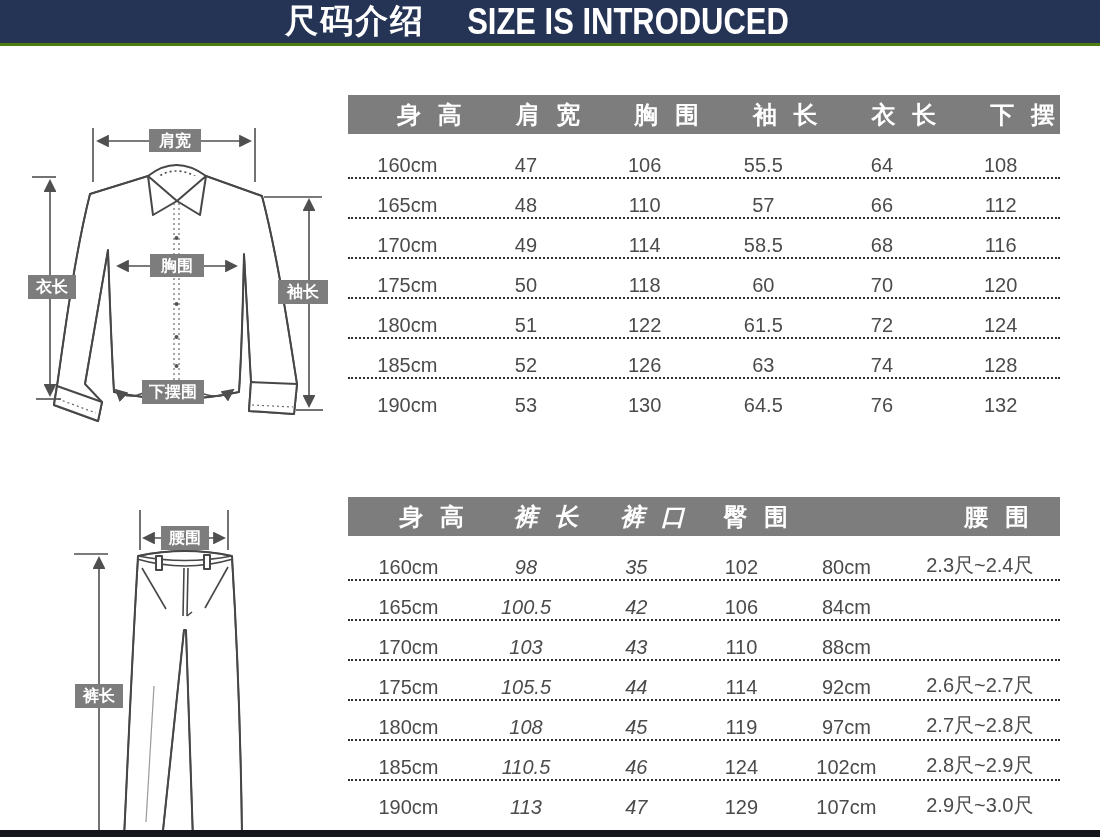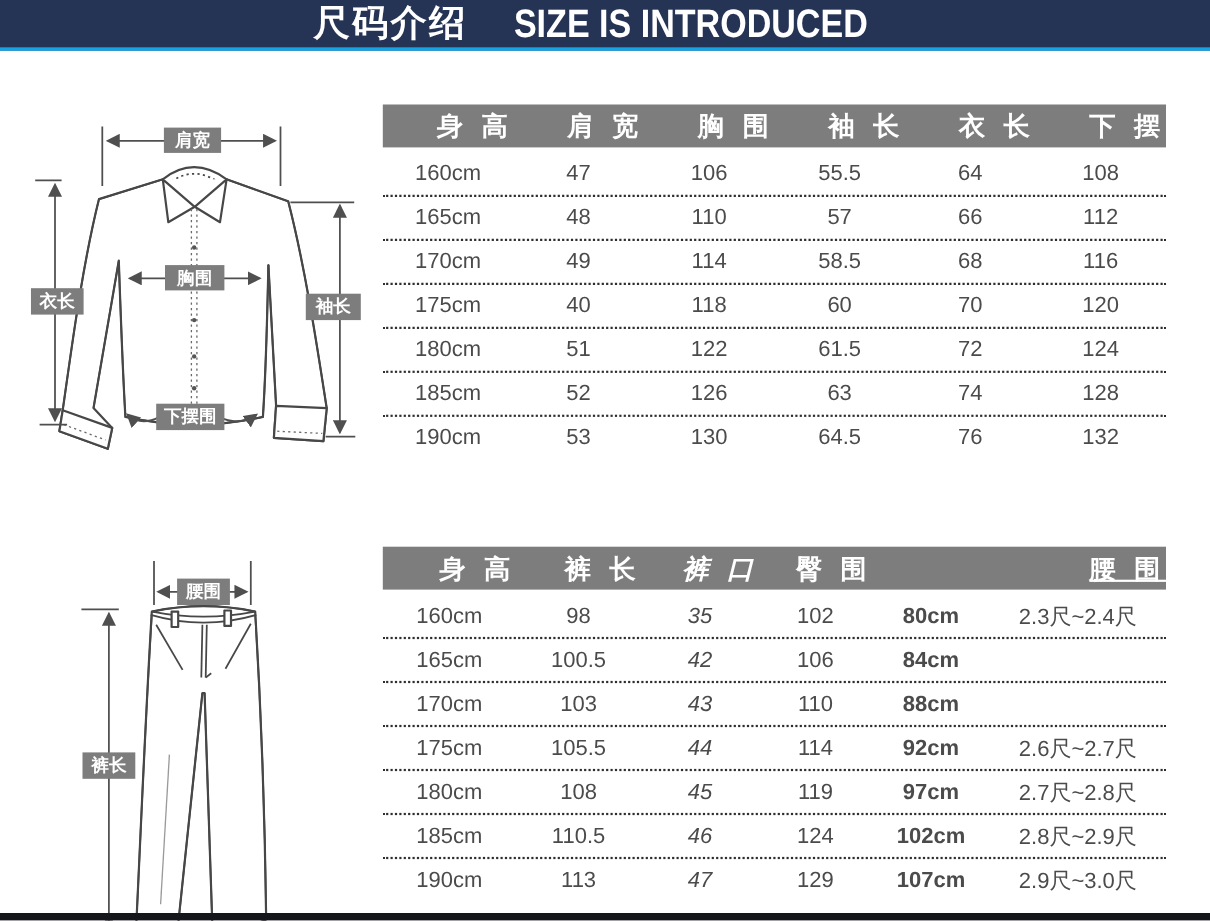--- a/index.html
+++ b/index.html
@@ -1,51 +1,51 @@
 <!DOCTYPE html>
 <html><head>
 <meta charset="utf-8">
 <style>
   html,body{margin:0;padding:0;background:#fff;}
   .page{position:relative;width:1100px;height:837px;background:#ffffff;overflow:hidden;
         font-family:"Liberation Sans","DejaVu Sans",sans-serif;}
 
   
   .banner{position:absolute;left:0;top:0;width:1100px;height:43px;background:#253355;
-          border-bottom:3px solid #0ea5e9;display:flex;align-items:center;justify-content:center;gap:16px;}
+          border-bottom:3px solid #4d7c0f;display:flex;align-items:center;justify-content:center;gap:16px;}
   .t-cn{color:#ffffff;font-size:33px;font-weight:bold;letter-spacing:2px;}
   .t-en{color:#ffffff;font-size:36px;font-weight:bold;transform:scaleX(.86);letter-spacing:0;white-space:nowrap;}
 
   
   .fig{position:absolute;}
-  .fig-shirt{left:28px;top:95px;}
+  .fig-shirt{left:28px;top:108px;}
   .fig-pants{left:58px;top:506px;}
   svg text.lbl{fill:#ffffff;font-size:16px;font-weight:600;font-family:"Liberation Sans",sans-serif;}
   svg .box{fill:#7d7d7d;}
   svg .garment{fill:#ffffff;stroke:#474747;stroke-width:2;stroke-linejoin:round;}
   svg .thin{fill:none;stroke:#474747;stroke-width:1.6;}
   svg .meas{stroke:#4f4f4f;stroke-width:1.6;fill:none;}
   svg .stitch{stroke:#6a6a6a;stroke-width:1.2;stroke-dasharray:2 3;fill:none;}
 
   
   .sztable{position:absolute;left:348px;width:712px;}
   .sztable.top{top:95px;}
   .sztable.bot{top:497px;}
   .thead{height:39px;background:#7d7d7d;display:flex;align-items:center;}
   .th{color:#ffffff;font-size:24px;font-weight:bold;letter-spacing:5px;text-align:right;box-sizing:border-box;}
   .tbody{padding-top:5px;}
-  .tr{height:38px;display:flex;align-items:center;border-bottom:2px dotted #2e2e2e;}
+  .tr{height:38px;display:flex;align-items:flex-end;border-bottom:2px dotted #2e2e2e;}
   .tr:last-child{border-bottom:none;}
   .td{font-size:20px;color:#4b4b4b;text-align:center;box-sizing:border-box;}
   
   .top .th,.top .td{width:16.666%;}
   
-  .bot .w1{width:17%;} .bot .w2{width:16%;} .bot .w3{width:15%;font-style:italic;} .bot .w4{width:14.5%;}
-  .bot .w5{width:15%;font-weight:bold;} .bot .w6{width:22.5%;}
-  .bot .w56{width:37.5%;text-decoration:underline;}
+  .bot .w1{width:17%;} .bot .w2{width:16%;font-style:italic;} .bot .w3{width:15%;font-style:italic;} .bot .w4{width:14.5%;}
+  .bot .w5{width:15%;} .bot .w6{width:22.5%;}
+  .bot .w56{width:37.5%;padding-right:26px;}
 
   
   .bottom-bar{position:absolute;left:0;bottom:0;width:1100px;height:7px;background:#15151c;}
 </style>
 </head>
 <body>
 
 <div class="page">
 
   <header class="banner">
@@ -202,21 +202,21 @@
       <div class="tr">
         <div class="td">170cm</div>
         <div class="td">49</div>
         <div class="td">114</div>
         <div class="td">58.5</div>
         <div class="td">68</div>
         <div class="td">116</div>
       </div>
       <div class="tr">
         <div class="td">175cm</div>
-        <div class="td">40</div>
+        <div class="td">50</div>
         <div class="td">118</div>
         <div class="td">60</div>
         <div class="td">70</div>
         <div class="td">120</div>
       </div>
       <div class="tr">
         <div class="td">180cm</div>
         <div class="td">51</div>
         <div class="td">122</div>
         <div class="td">61.5</div>

